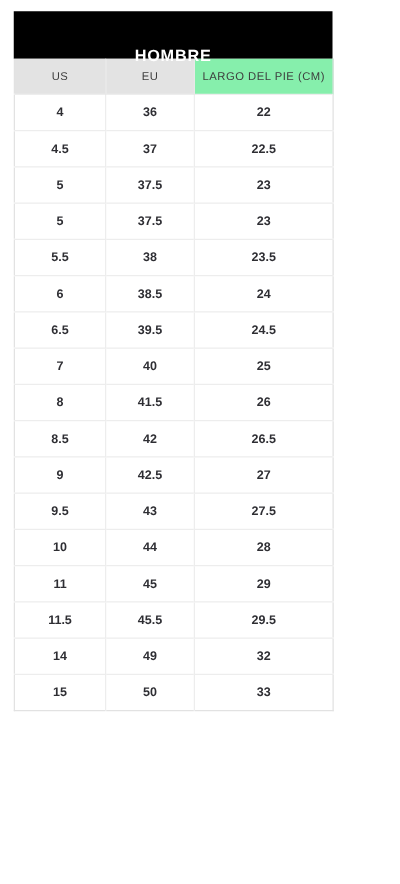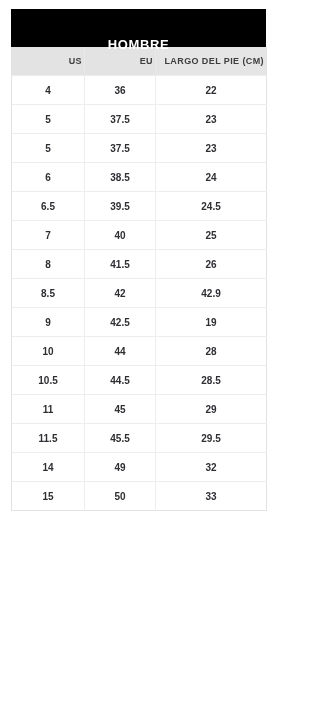--- a/index.html
+++ b/index.html
@@ -45,30 +45,30 @@
     border-top: none;
   }
 
   table#size-table col.col-us { width: 73px; }
   table#size-table col.col-eu { width: 71px; }
   table#size-table col.col-len { width: 111px; }
 
   table#size-table thead th {
     height: 28px;
     font-size: 9px;
-    font-weight: bold;
+    font-weight: normal;
     color: #3d3d3d;
     letter-spacing: 0.4px;
-    text-align: right;
+    text-align: center;
     vertical-align: middle;
     border-right: 1px solid #e8e8e8;
     padding: 0 2px;
   }
   table#size-table thead th.hdr-shade-1 { background: #e3e3e3; }
-  table#size-table thead th.hdr-shade-2 { background: #e5e5e5; }
+  table#size-table thead th.hdr-shade-2 { background: #86efac; }
   table#size-table thead th:last-child { border-right: none; }
 
   table#size-table tbody td {
     height: 28px;
     font-size: 10px;
     font-weight: bold;
     color: #2e2e33;
     text-align: center;
     vertical-align: middle;
     background: #ffffff;
@@ -100,28 +100,38 @@
         <th class="hdr-shade-2">LARGO DEL PIE (CM)</th>
       </tr>
     </thead>
     <tbody id="size-table-body">
         <tr>
           <td>4</td>
           <td>36</td>
           <td>22</td>
         </tr>
         <tr>
+          <td>4.5</td>
+          <td>37</td>
+          <td>22.5</td>
+        </tr>
+        <tr>
           <td>5</td>
           <td>37.5</td>
           <td>23</td>
         </tr>
         <tr>
           <td>5</td>
           <td>37.5</td>
           <td>23</td>
+        </tr>
+        <tr>
+          <td>5.5</td>
+          <td>38</td>
+          <td>23.5</td>
         </tr>
         <tr>
           <td>6</td>
           <td>38.5</td>
           <td>24</td>
         </tr>
         <tr>
           <td>6.5</td>
           <td>39.5</td>
           <td>24.5</td>
@@ -132,36 +142,36 @@
           <td>25</td>
         </tr>
         <tr>
           <td>8</td>
           <td>41.5</td>
           <td>26</td>
         </tr>
         <tr>
           <td>8.5</td>
           <td>42</td>
-          <td>42.9</td>
+          <td>26.5</td>
         </tr>
         <tr>
           <td>9</td>
           <td>42.5</td>
-          <td>19</td>
+          <td>27</td>
+        </tr>
+        <tr>
+          <td>9.5</td>
+          <td>43</td>
+          <td>27.5</td>
         </tr>
         <tr>
           <td>10</td>
           <td>44</td>
           <td>28</td>
-        </tr>
-        <tr>
-          <td>10.5</td>
-          <td>44.5</td>
-          <td>28.5</td>
         </tr>
         <tr>
           <td>11</td>
           <td>45</td>
           <td>29</td>
         </tr>
         <tr>
           <td>11.5</td>
           <td>45.5</td>
           <td>29.5</td>

